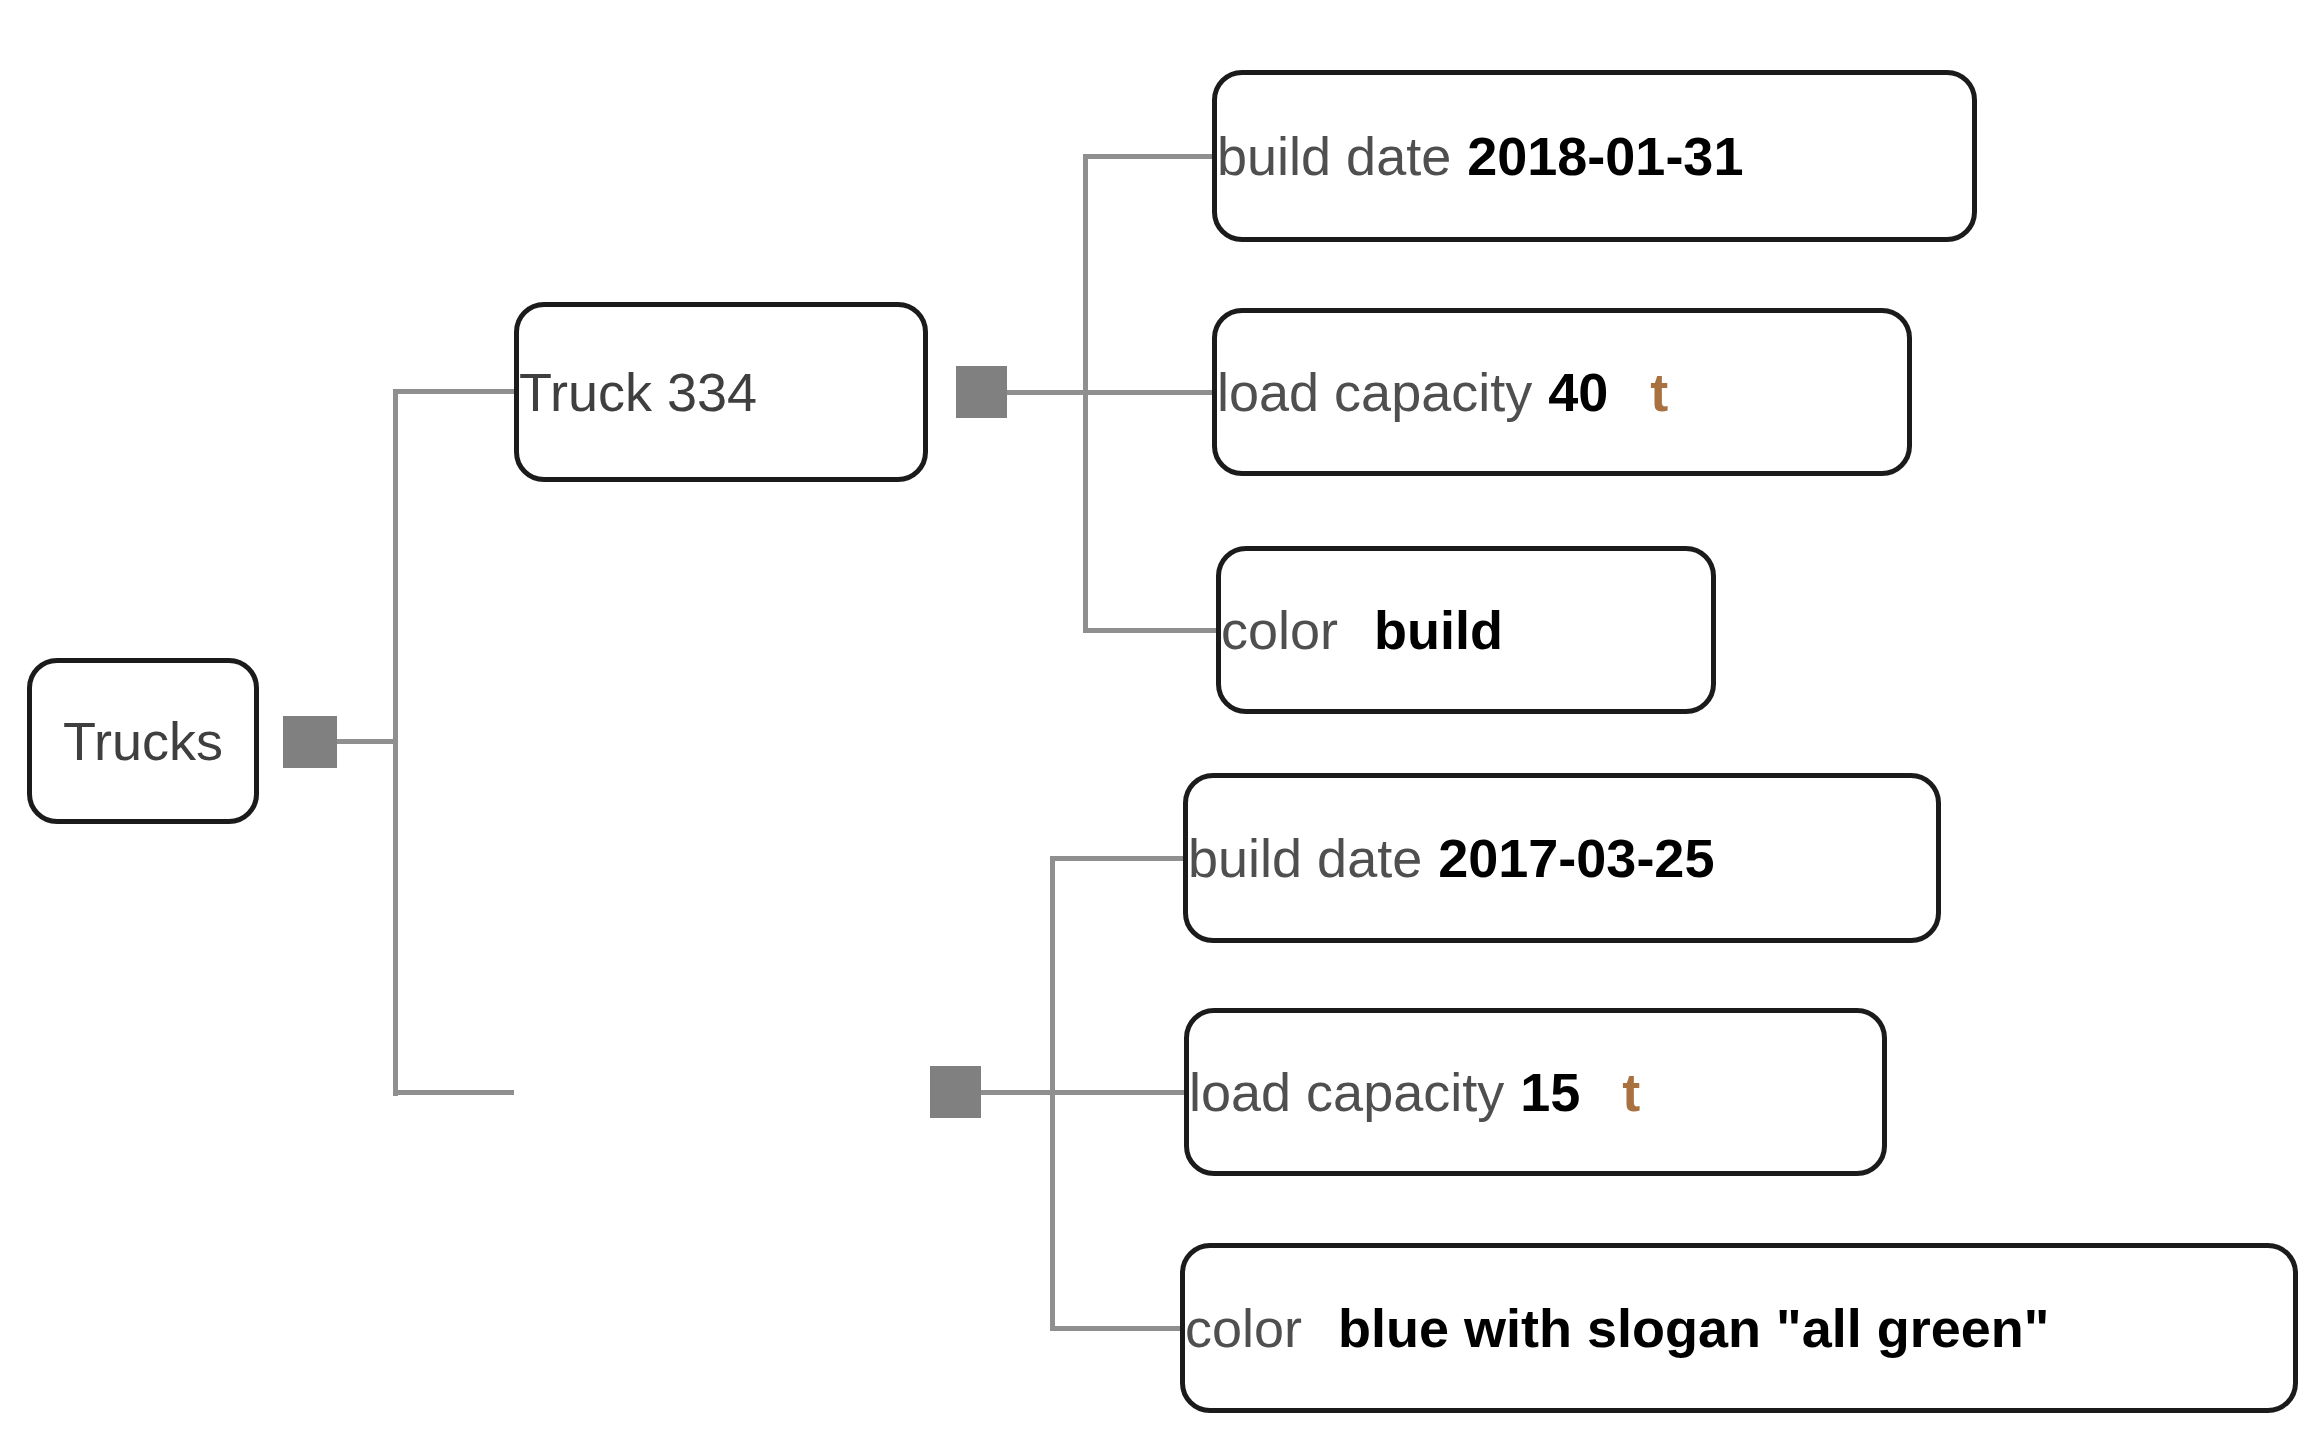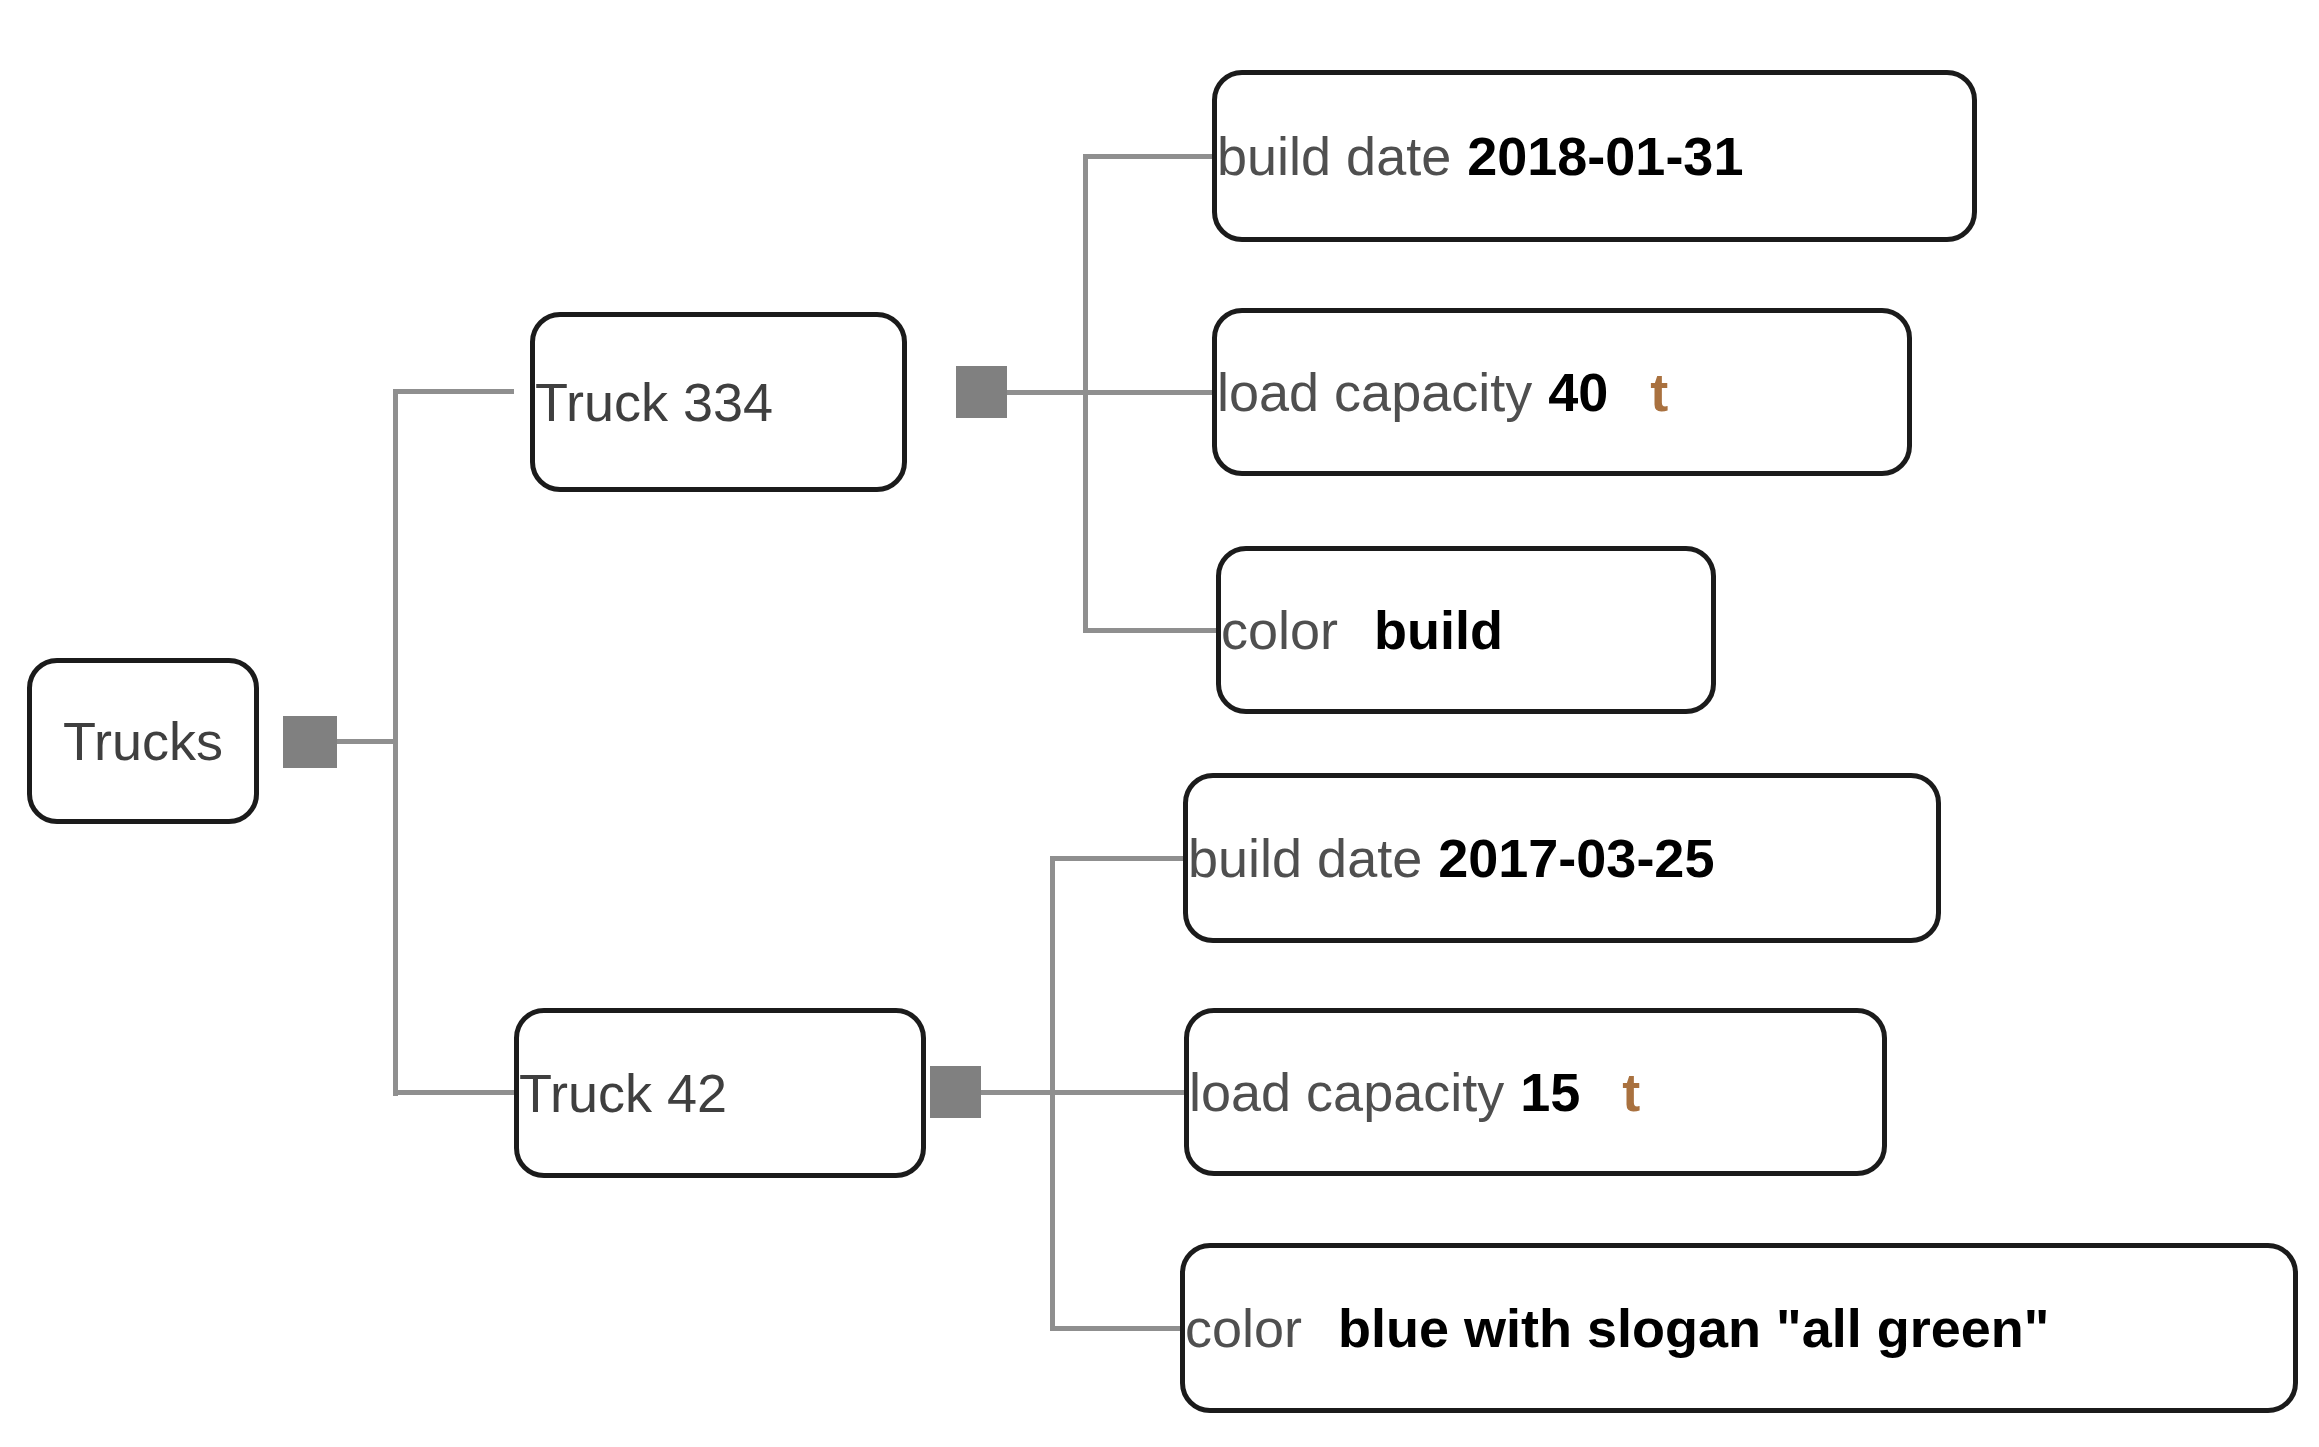--- a/index.html
+++ b/index.html
@@ -40,21 +40,21 @@
     position: absolute;
     background: #8f8f8f;
   }
   .square {
     position: absolute;
     background: #808080;
   }
 
   
   #box-trucks { left: 27px;   top: 658px;  width: 232px;  height: 166px; }
-  #box-t334   { left: 514px;  top: 312px;  width: 377px;  height: 180px; margin-left: 16px; }
+  #box-t334   { left: 514px;  top: 302px;  width: 414px;  height: 180px; }
   #box-t42    { left: 514px;  top: 1008px; width: 412px;  height: 170px; }
   #box-bd1    { left: 1212px; top: 70px;   width: 765px;  height: 172px; }
   #box-lc1    { left: 1212px; top: 308px;  width: 700px;  height: 168px; }
   #box-cw     { left: 1216px; top: 546px;  width: 500px;  height: 168px; }
   #box-bd2    { left: 1183px; top: 773px;  width: 758px;  height: 170px; }
   #box-lc2    { left: 1184px; top: 1008px; width: 703px;  height: 168px; }
   #box-cb     { left: 1180px; top: 1243px; width: 1118px; height: 170px; }
 
   
   #sq-root { left: 283px; top: 716px;  width: 54px; height: 52px; }
@@ -124,23 +124,20 @@
     <span class="label">load capacity</span>
     <span class="value">40</span>
     <span class="unit">t</span>
   </div>
 
   <div class="box wide" id="box-cw">
     <span class="label">color</span>
     <span class="value">build</span>
   </div>
 
-  <div class="box" id="box-t42">
-    <span class="node-title">Truck 42</span>
-  </div>
 
   <div class="box" id="box-bd2">
     <span class="label">build date</span>
     <span class="value">2017-03-25</span>
   </div>
 
   <div class="box" id="box-lc2">
     <span class="label">load capacity</span>
     <span class="value">15</span>
     <span class="unit">t</span>

